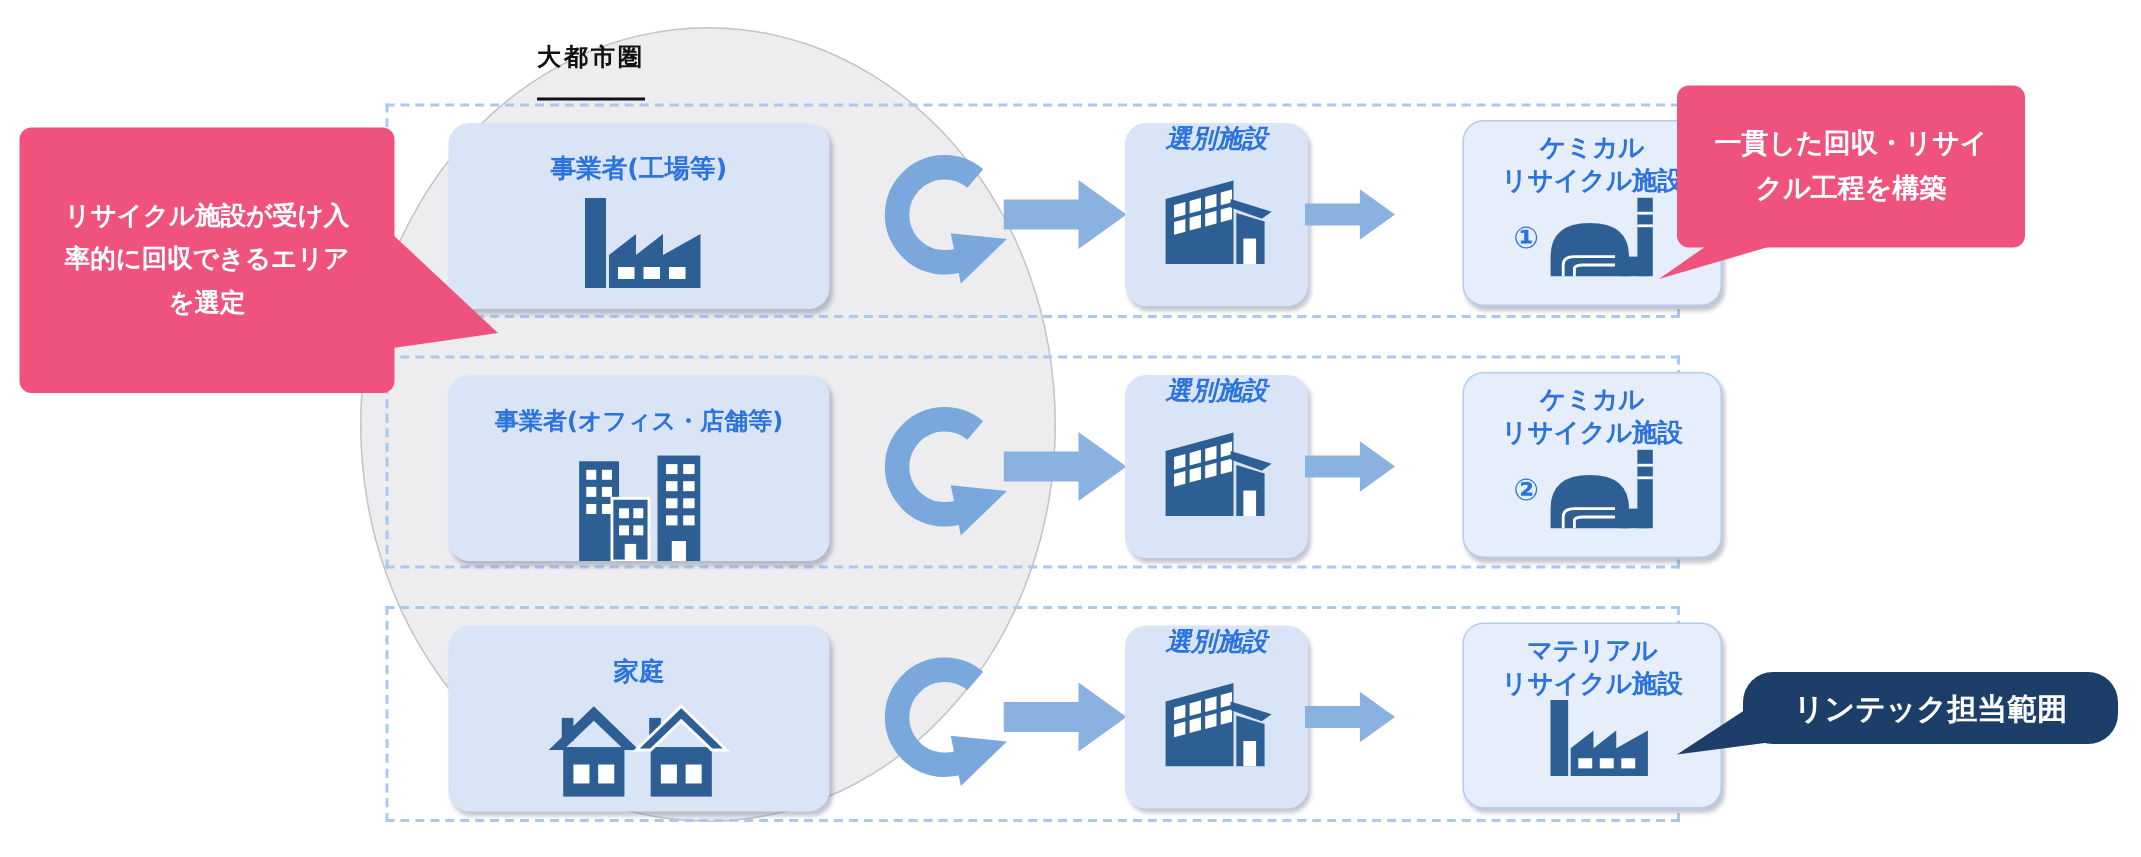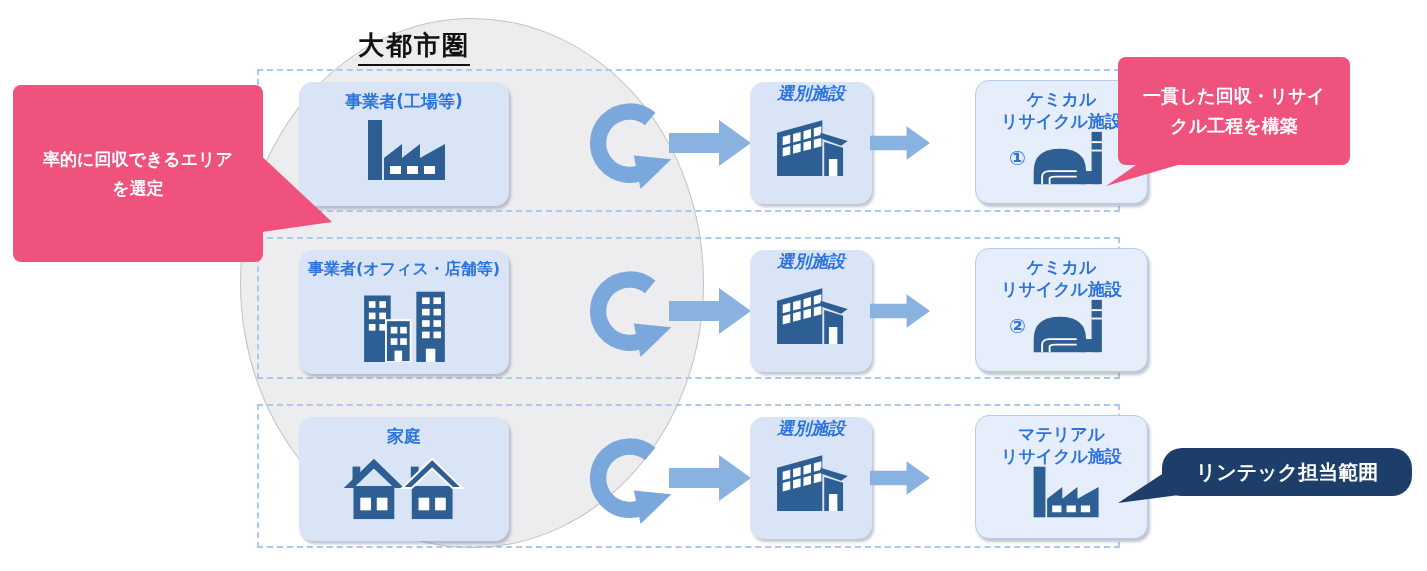--- a/index.html
+++ b/index.html
@@ -10,39 +10,39 @@
     overflow:hidden;
   }
   
   .metro-circle {
     position:absolute; left:240px; top:18px; width:464px; height:530px;
     background:#ededef; border:1px solid #c2c2c7; border-radius:50%;
     z-index:0;
   }
   .metro-title {
     position:absolute; left:358px; top:28px; z-index:2;
-    font-size:26px; font-weight:bold; color:#111;
-    letter-spacing:2px; border-bottom:2px solid #111; padding-bottom:1px;
+    font-size:16px; font-weight:bold; color:#111;
+    letter-spacing:2px; border-bottom:2px solid #111; padding-bottom:16px;
   }
   
   .flow-row {
     position:absolute; left:257px; width:863px;
     border:2px dashed #abc8ef; z-index:1;
   }
   .row-1 { top:69px;  height:143px; }
   .row-2 { top:237px; height:142px; }
   .row-3 { top:404px; height:144px; }
 
   .facility-box {
     position:absolute; border-radius:14px; background:#d9e5f7;
     box-shadow:2px 3px 3px rgba(100,110,135,.4);
     display:flex; flex-direction:column; align-items:center;
     z-index:2;
   }
-  .source-box  { left:40px;  top:11px; width:210px; height:124px; padding-top:8px; }
+  .source-box  { left:40px;  top:11px; width:254px; height:124px; padding-top:20px; }
   .sorting-box { left:491px; top:11px; width:122px; height:122px; padding-top:0;font-style:italic; }
   .recycle-box {
     left:668px; top:9px; width:173px; height:124px; padding-top:7px;
     background:#e7eefb; border:1px solid #b6cbec;margin-left:48px;
   }
   .box-label {
     font-size:17px; font-weight:bold; color:#2d73dc; line-height:22px;
     text-align:center; white-space:nowrap;
   }
   .box-label.small { font-size:16px; }
@@ -279,20 +279,21 @@
           <rect x="65" y="48" width="11" height="8" fill="#fff"></rect>
         </svg>
       </div>
     </div>
   </div>
 
   <svg class="callout-tail" style="left:252px; top:146px; width:84px; height:92px;" viewBox="0 0 84 92">
     <polygon points="3,4 80,76 3,87" fill="#f0527e"></polygon>
   </svg>
   <div class="callout callout-left">
+    <div class="line">リサイクル施設が受け入</div>
     <div class="line">率的に回収できるエリア</div>
     <div class="line">を選定</div>
   </div>
 
   <svg class="callout-tail" style="left:1100px; top:153px; width:95px; height:40px;" viewBox="0 0 95 40">
     <polygon points="6,33 46,5 88,9" fill="#f0527e"></polygon>
   </svg>
   <div class="callout callout-topright">
     <div class="line">一貫した回収・リサイ</div>
     <div class="line">クル工程を構築</div>

